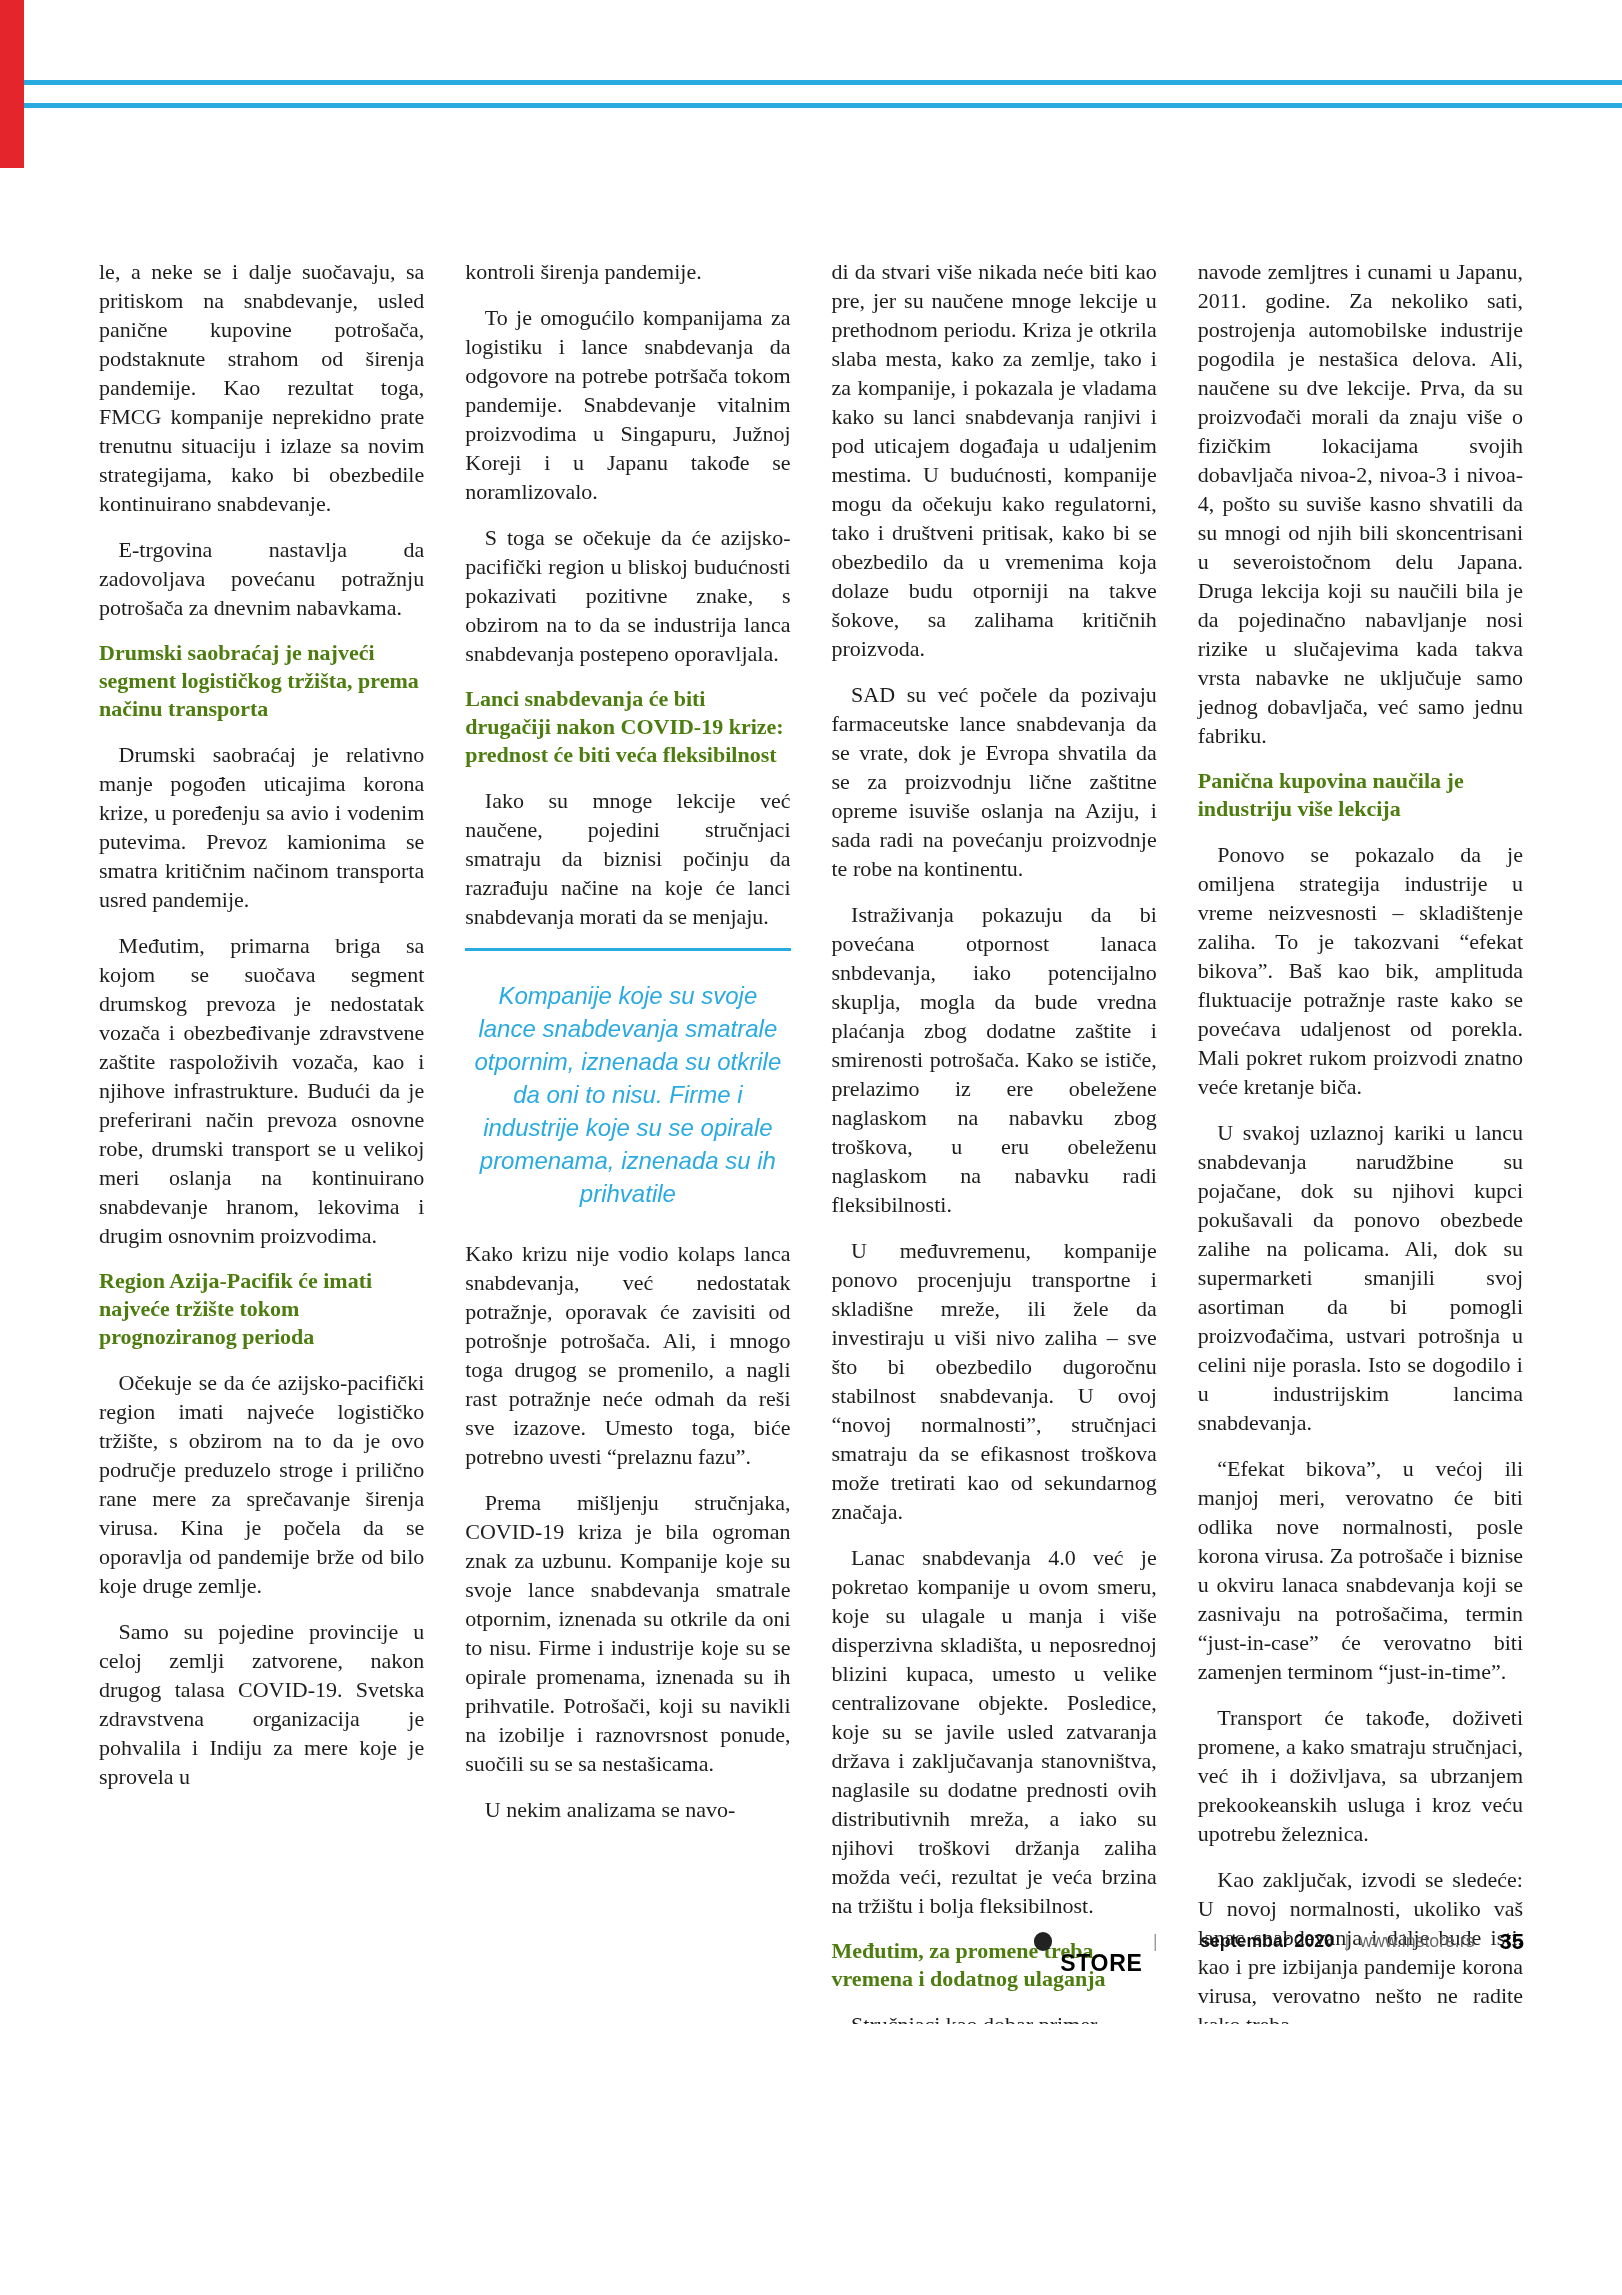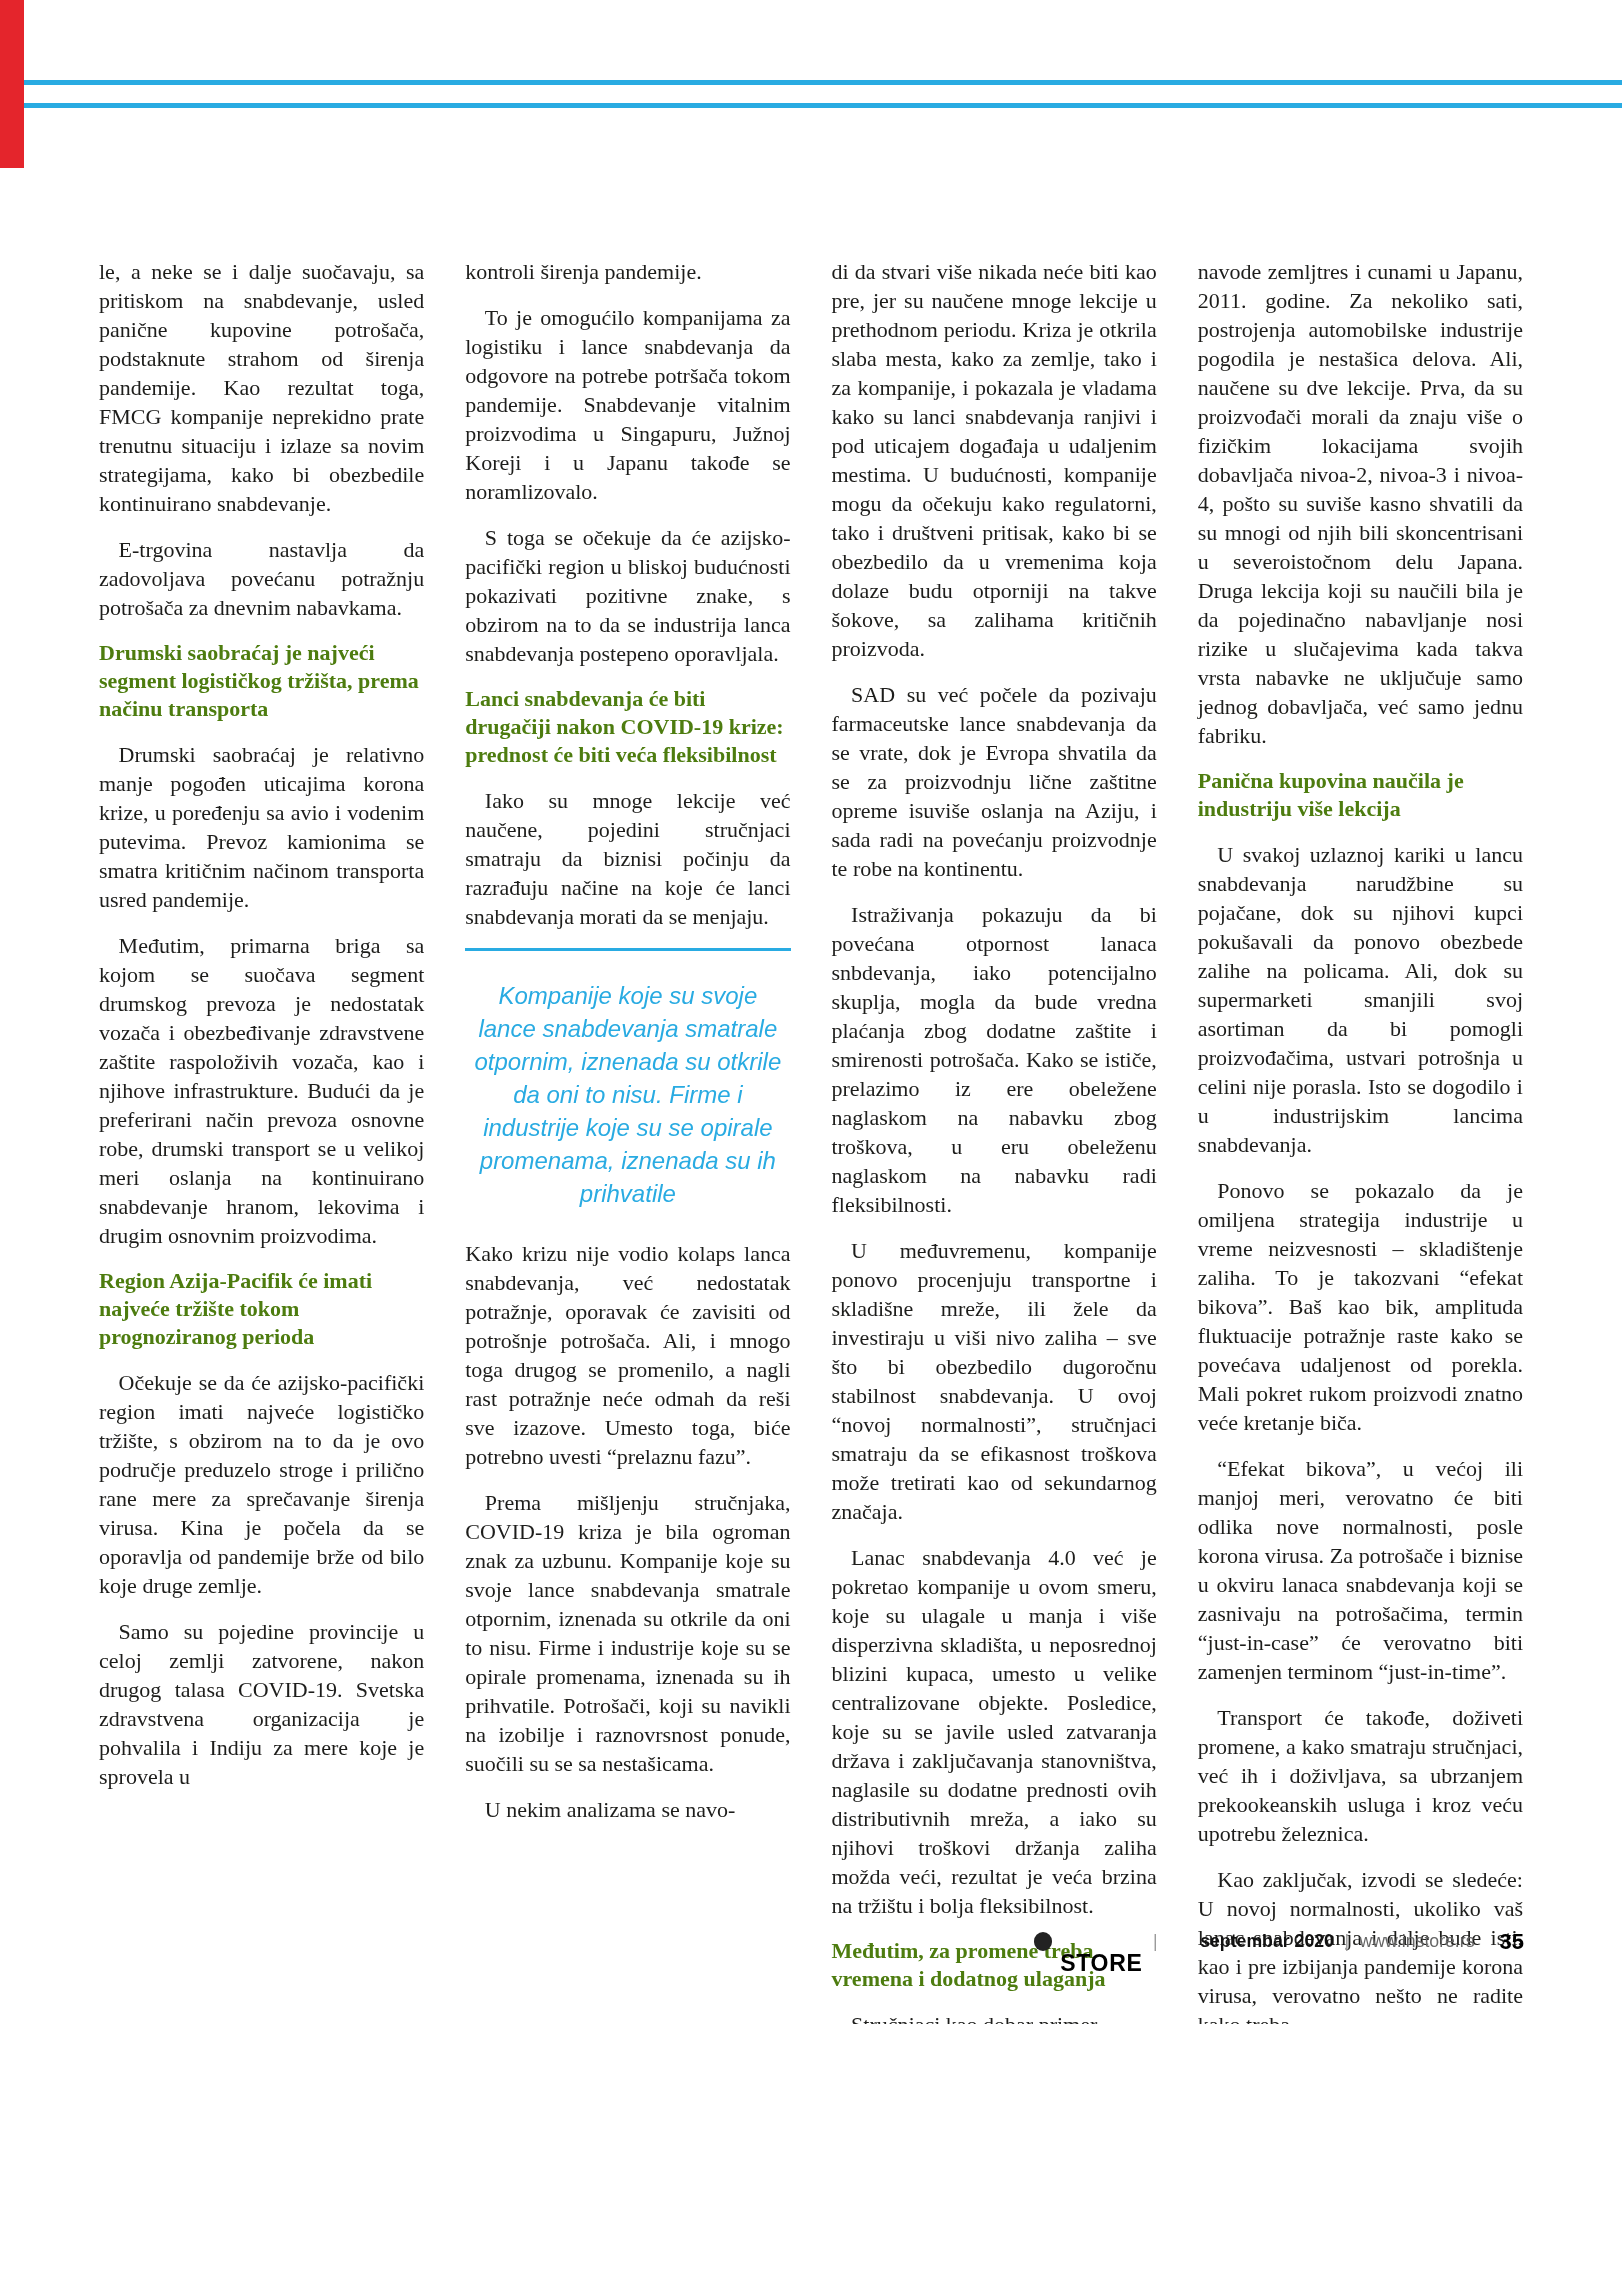--- a/index.html
+++ b/index.html
@@ -95,22 +95,22 @@
       <p>Istraživanja pokazuju da bi povećana otpornost lanaca snbdevanja, iako potencijalno skuplja, mogla da bude vredna plaćanja zbog dodatne zaštite i smirenosti potrošača. Kako se ističe, prelazimo iz ere obeležene naglaskom na nabavku zbog troškova, u eru obeleženu naglaskom na nabavku radi fleksibilnosti.</p>
       <p>U međuvremenu, kompanije ponovo procenjuju transportne i skladišne mreže, ili žele da investiraju u viši nivo zaliha – sve što bi obezbedilo dugoročnu stabilnost snabdevanja. U ovoj “novoj normalnosti”, stručnjaci smatraju da se efikasnost troškova može tretirati kao od sekundarnog značaja.</p>
       <p>Lanac snabdevanja 4.0 već je pokretao kompanije u ovom smeru, koje su ulagale u manja i više disperzivna skladišta, u neposrednoj blizini kupaca, umesto u velike centralizovane objekte. Posledice, koje su se javile usled zatvaranja država i zaključavanja stanovništva, naglasile su dodatne prednosti ovih distributivnih mreža, a iako su njihovi troškovi držanja zaliha možda veći, rezultat je veća brzina na tržištu i bolja fleksibilnost.</p>
       <h2>Međutim, za promene treba vremena i dodatnog ulaganja</h2>
       <p>Stručnjaci kao dobar primer</p>
     </section>
 
     <section class="col">
       <p class="no-indent">navode zemljtres i cunami u Japanu, 2011. godine. Za nekoliko sati, postrojenja automobilske industrije pogodila je nestašica delova. Ali, naučene su dve lekcije. Prva, da su proizvođači morali da znaju više o fizičkim lokacijama svojih dobavljača nivoa-2, nivoa-3 i nivoa-4, pošto su suviše kasno shvatili da su mnogi od njih bili skoncentrisani u severoistočnom delu Japana. Druga lekcija koji su naučili bila je da pojedinačno nabavljanje nosi rizike u slučajevima kada takva vrsta nabavke ne uključuje samo jednog dobavljača, već samo jednu fabriku.</p>
       <h2>Panična kupovina naučila je industriju više lekcija</h2>
+      <p>Ponovo se pokazalo da je omiljena strategija industrije u vreme neizvesnosti – skladištenje zaliha. To je takozvani “efekat bikova”. Baš kao bik, amplituda fluktuacije potražnje raste kako se povećava udaljenost od porekla. Mali pokret rukom proizvodi znatno veće kretanje biča.</p>
       <p>U svakoj uzlaznoj kariki u lancu snabdevanja narudžbine su pojačane, dok su njihovi kupci pokušavali da ponovo obezbede zalihe na policama. Ali, dok su supermarketi smanjili svoj asortiman da bi pomogli proizvođačima, ustvari potrošnja u celini nije porasla. Isto se dogodilo i u industrijskim lancima snabdevanja.</p>
-      <p>Ponovo se pokazalo da je omiljena strategija industrije u vreme neizvesnosti – skladištenje zaliha. To je takozvani “efekat bikova”. Baš kao bik, amplituda fluktuacije potražnje raste kako se povećava udaljenost od porekla. Mali pokret rukom proizvodi znatno veće kretanje biča.</p>
       <p>“Efekat bikova”, u većoj ili manjoj meri, verovatno će biti odlika nove normalnosti, posle korona virusa. Za potrošače i biznise u okviru lanaca snabdevanja koji se zasnivaju na potrošačima, termin “just-in-case” će verovatno biti zamenjen terminom “just-in-time”.</p>
       <p>Transport će takođe, doživeti promene, a kako smatraju stručnjaci, već ih i doživljava, sa ubrzanjem prekookeanskih usluga i kroz veću upotrebu železnica.</p>
       <p><span>Kao zaključak, izvodi se sledeće: </span><span class="closing-italic">U novoj normalnosti, ukoliko vaš lanac snabdevanja i dalje bude isti, kao i pre izbijanja pandemije korona virusa, verovatno nešto ne radite kako treba.</span></p>
     </section>
 
   </main>
 
   <footer class="footer">
     <span class="logo-mark"></span>
     <span class="brand">STORE</span>

